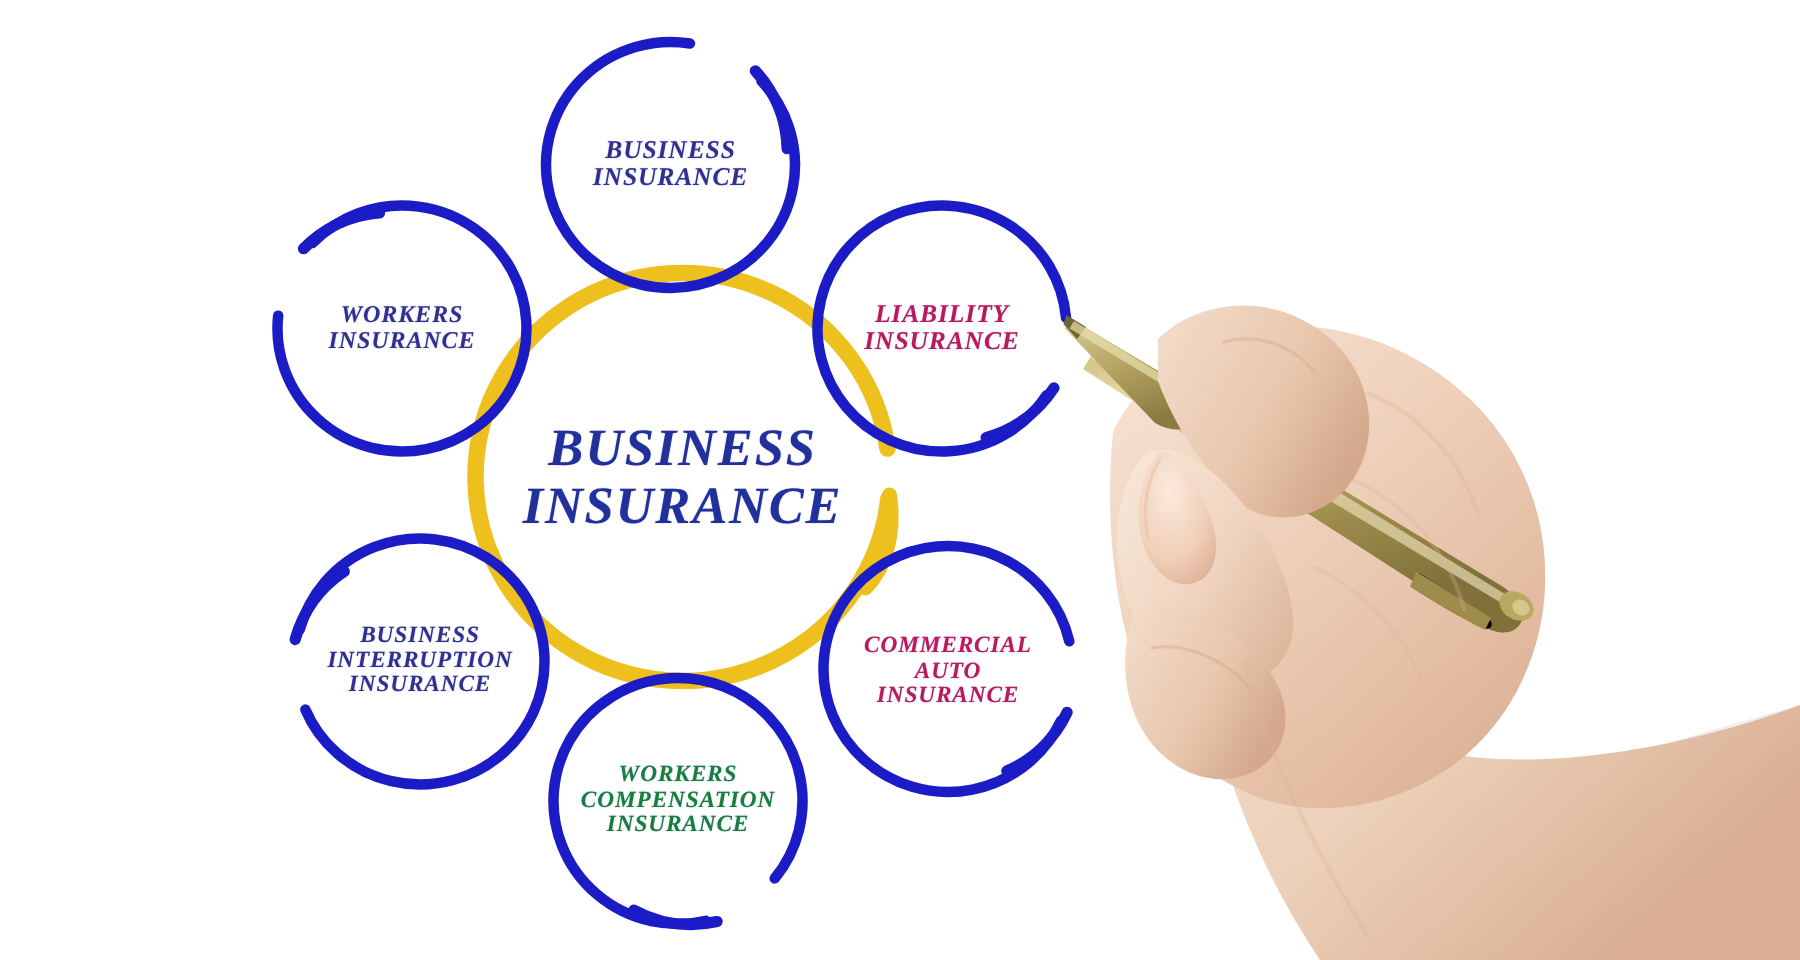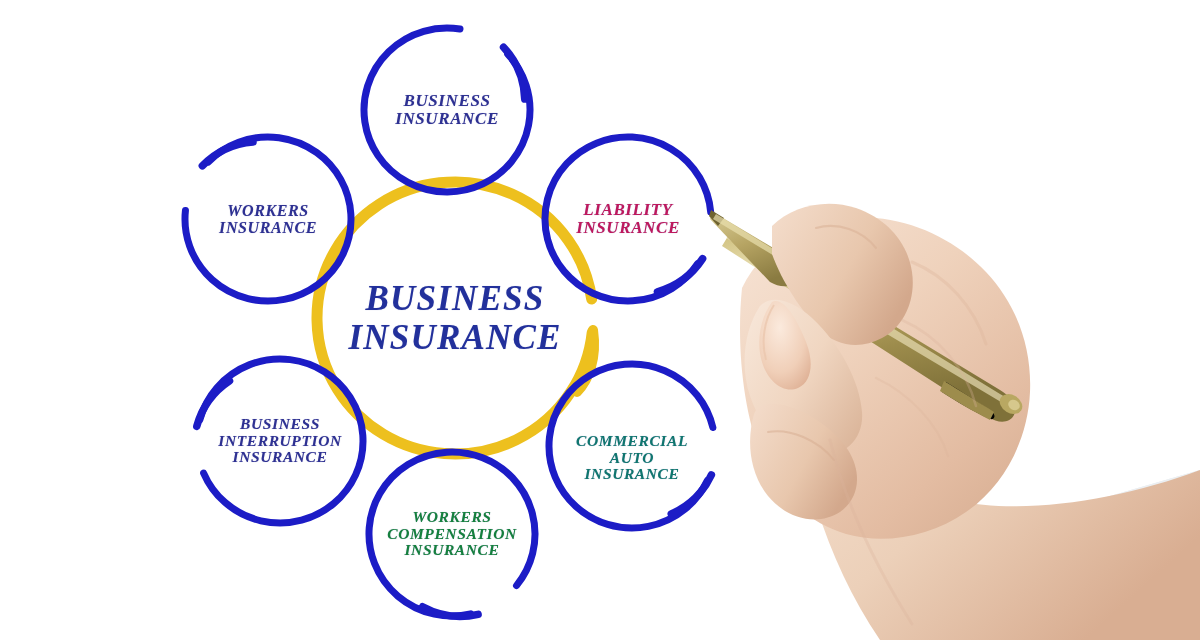--- a/index.html
+++ b/index.html
@@ -77,21 +77,21 @@
 
   <div class="center-label" id="center-label" style="left: 455px; top: 318px; color: rgb(34, 48, 155);">BUSINESS
 INSURANCE</div>
 
   <div class="node-label s1" id="lbl-property" style="left: 447px; top: 110px; color: rgb(46, 49, 146);">BUSINESS
 INSURANCE</div>
 
   <div class="node-label s1" id="lbl-liability" style="left: 628px; top: 219px; color: #be185d;">LIABILITY
 INSURANCE</div>
 
-  <div class="node-label s3" id="lbl-commercial-auto" style="left: 632px; top: 458px; color: #0f766e;">COMMERCIAL
+  <div class="node-label s3" id="lbl-commercial-auto" style="left: 632px; top: 448px; color: #be185d;">COMMERCIAL
 AUTO
 INSURANCE</div>
 
   <div class="node-label s3" id="lbl-workers-compensation" style="left: 452px; top: 534px; color: #15803d;">WORKERS
 COMPENSATION
 INSURANCE</div>
 
   <div class="node-label s3" id="lbl-business-interruption" style="left: 280px; top: 441px; color: rgb(46, 49, 146);">BUSINESS
 INTERRUPTION
 INSURANCE</div>

